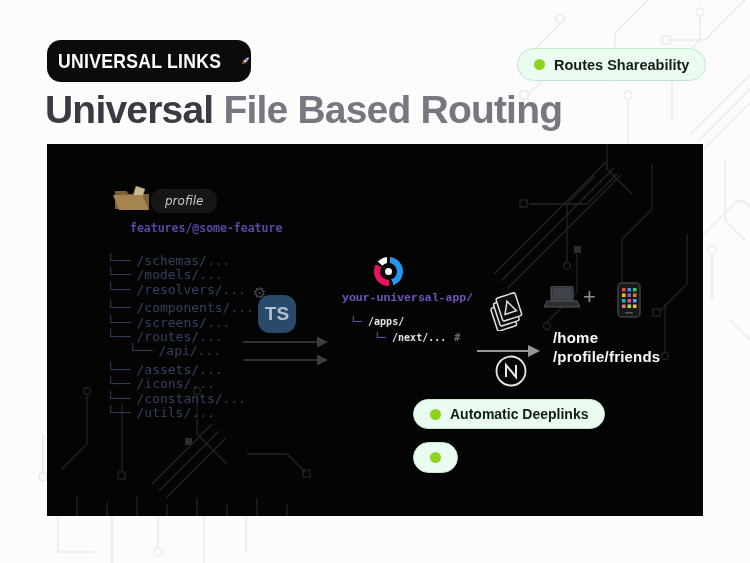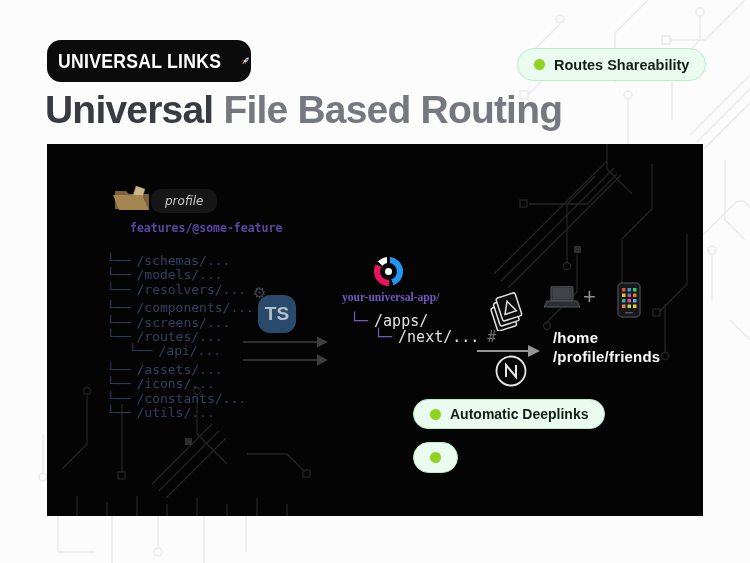--- a/index.html
+++ b/index.html
@@ -57,23 +57,23 @@
   
   .er-ring{left:327px;top:113px;width:29px;height:29px;border-radius:50%;
     background:conic-gradient(#0a0a0a 0 8deg,#2196f3 8deg 160deg,#0a0a0a 160deg 180deg,
       #ec1261 180deg 300deg,#0a0a0a 300deg 312deg,#ffffff 312deg 352deg,#0a0a0a 352deg 360deg);
     display:flex;align-items:center;justify-content:center;}
   .er-ring .er-core{width:17px;height:17px;border-radius:50%;background:#050505;
     display:flex;align-items:center;justify-content:center;}
   .er-ring .er-dot{width:7px;height:7px;border-radius:50%;background:#ffffff;}
 
   
-  .app-root{left:295px;top:147px;color:#7258c2;font-family:Liberation Serif, serif;
+  .app-root{left:295px;top:147px;color:#7258c2;font-family:Liberation Mono, monospace;
     font-size:11.5px;font-weight:700;}
-  .app-tree{left:303px;top:170px;font-family:"DejaVu Sans Mono", monospace;font-size:15px;font-weight:400;}
+  .app-tree{left:303px;top:170px;font-family:"DejaVu Sans Mono", monospace;font-size:10px;font-weight:700;}
   .app-tree .tree-line{height:15.5px;line-height:15.5px;}
   .app-tree .indent1{padding-left:24px;}
   .app-tree .conn{color:#7e63c8;}
   .app-tree .lbl{color:#e3e3e6;}
   .app-tree .sfx{color:#6d6d6d;margin-left:8px;}
 
   
   .expo-logo{left:440px;top:147px;}
   .next-logo{left:447px;top:210px;}
   .laptop-icon{left:497px;top:142px;}

